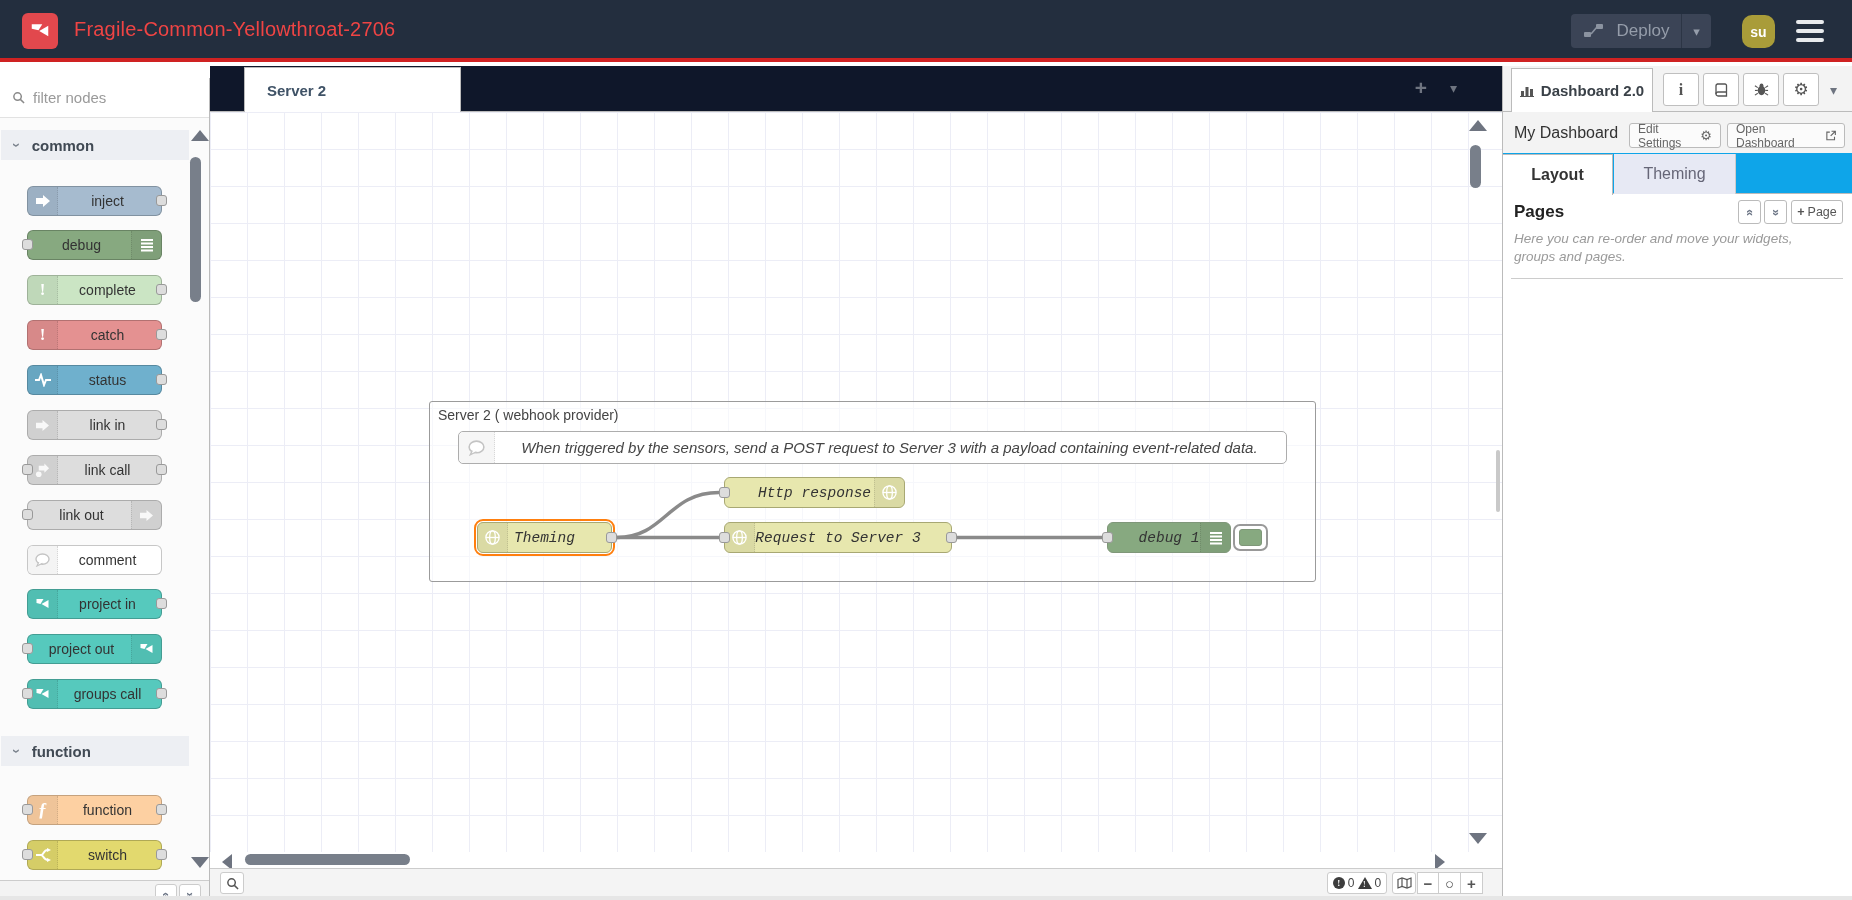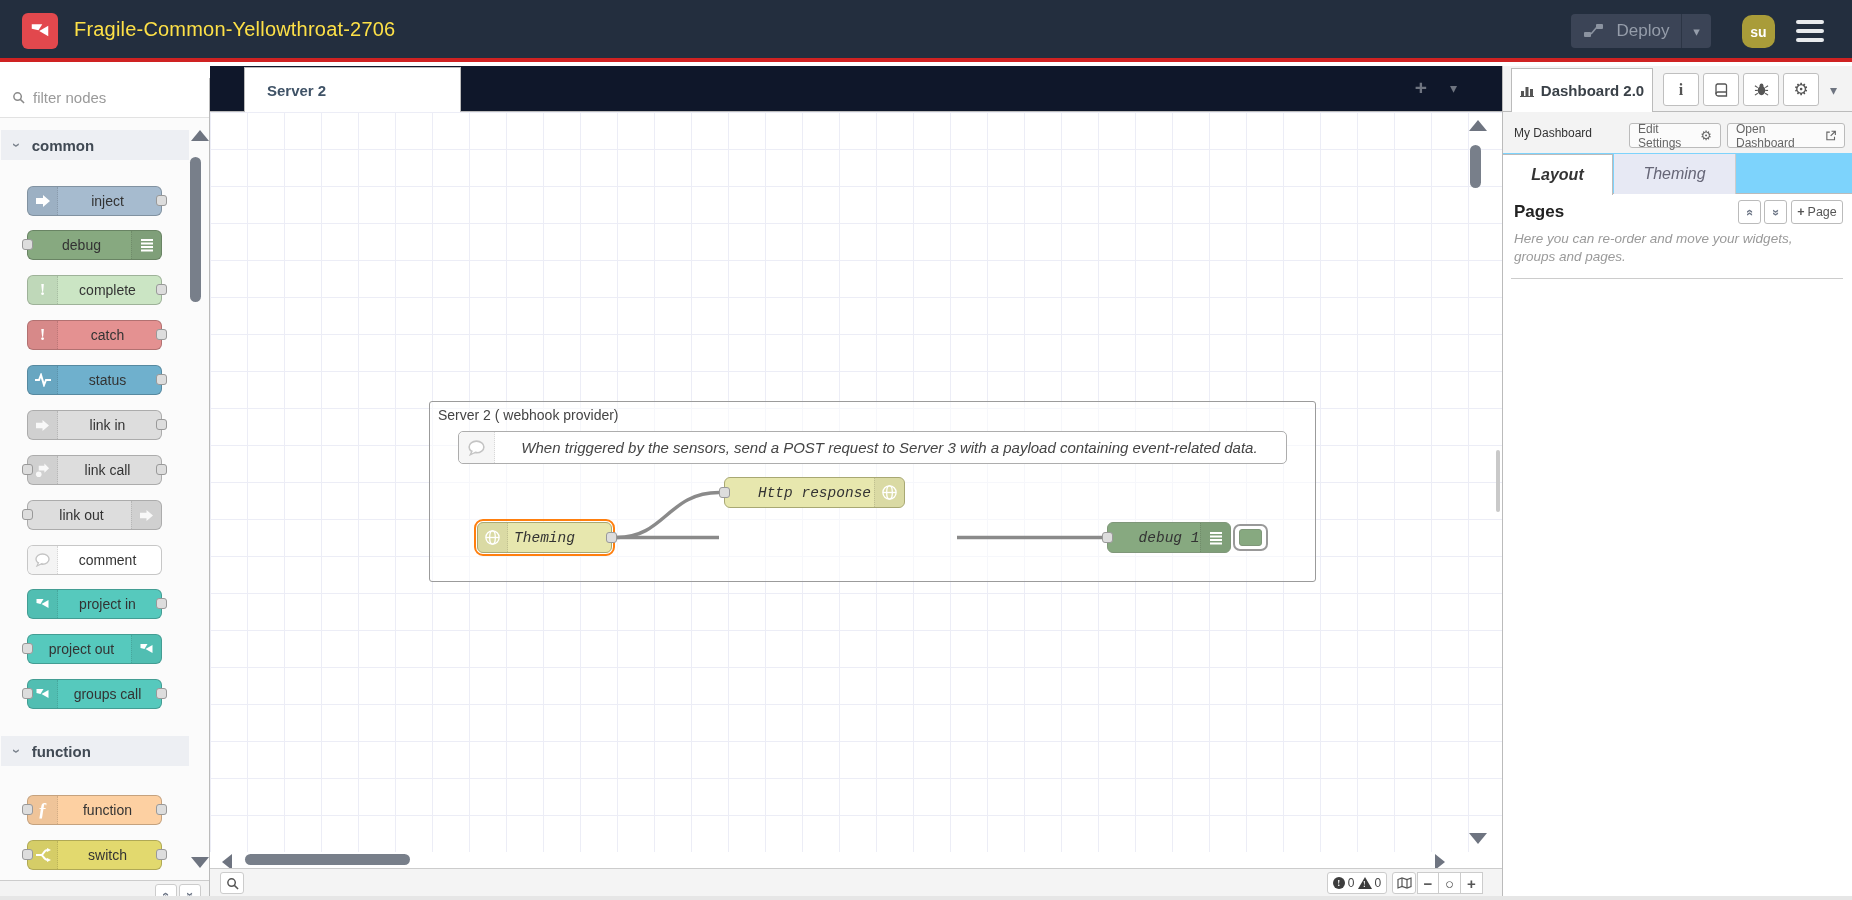--- a/index.html
+++ b/index.html
@@ -2,21 +2,21 @@
 <html><head>
 <meta charset="utf-8">
 <style>
   * { margin:0; padding:0; box-sizing:border-box; }
   html,body { width:1852px; height:900px; background:#e4e4e4; font-family:"Liberation Sans", sans-serif; overflow:hidden; }
   #app { position:relative; width:1852px; height:900px; background:#fff; }
 
   
   #header { position:absolute; left:0; top:0; width:1852px; height:62px; background:#232e3e; border-bottom:4px solid #cf2222; }
   #logo { position:absolute; left:22px; top:13px; width:36px; height:36px; background:#e2484d; border-radius:6px; display:flex; align-items:center; justify-content:center; }
-  #app-title { position:absolute; left:74px; top:18px; font-size:20px; color:#fde047; letter-spacing:0.2px; }
+  #app-title { position:absolute; left:74px; top:18px; font-size:20px; color:#ef4444; letter-spacing:0.2px; }
   #deploy-btn { position:absolute; left:1571px; top:14px; width:140px; height:34px; background:#3b4456; border-radius:4px; display:flex; align-items:center; color:#959daa; font-size:17px; cursor:default; }
   #deploy-btn .dlabel { flex:1; text-align:center; }
   #deploy-caret { width:30px; height:34px; border-left:1px solid #2c3545; display:flex; align-items:center; justify-content:center; color:#959daa; font-size:13px; }
   #avatar { position:absolute; left:1742px; top:15px; width:33px; height:33px; background:#a99c39; border-radius:10px; color:#fff; font-size:14px; font-weight:bold; display:flex; align-items:center; justify-content:center; }
   #hamburger { position:absolute; left:1796px; top:20px; width:28px; height:22px; display:flex; flex-direction:column; justify-content:space-between; cursor:pointer; }
   #hamburger span { display:block; height:4px; background:#e8eaed; border-radius:2px; }
 
   
   #palette { position:absolute; left:0; top:78px; width:210px; height:830px; background:#fbfbfb; border-right:1px solid #bbb; }
   #palette-search { position:absolute; left:0; top:0; width:209px; height:40px; background:#fff; border-bottom:1px solid #e2e2e2; display:flex; align-items:center; padding-left:12px; }
@@ -80,23 +80,23 @@
   .zoom-btn { width:22px; height:22px; background:#fff; border:1px solid #ccc; display:flex; align-items:center; justify-content:center; font-size:15px; font-weight:bold; color:#555; cursor:pointer; }
   .zoom-btn + .zoom-btn { border-left:none; }
 
   
   #sidebar { position:absolute; left:1502px; top:66px; width:350px; height:830px; background:#f3f3f3; border-left:1px solid #bbb; }
   #sb-tabrow { position:absolute; left:0; top:0; width:350px; height:46px; background:#f3f3f3; border-bottom:1px solid #bbb; }
   #sb-active-tab { position:absolute; left:8px; top:2px; width:142px; height:44px; background:#fff; border:1px solid #bbb; border-bottom:none; z-index:2; display:flex; align-items:center; justify-content:center; gap:6px; font-size:15px; font-weight:bold; color:#3a4148; }
   .sb-icon-btn { position:absolute; top:7px; width:36px; height:33px; background:#fff; border:1px solid #bfbfbf; border-radius:3px; display:flex; align-items:center; justify-content:center; color:#555; font-size:15px; cursor:pointer; }
   #sb-caret { position:absolute; left:327px; top:16px; color:#6e7480; font-size:14px; cursor:pointer; }
   #sb-namerow { position:absolute; left:0; top:46px; width:350px; height:41px; display:flex; align-items:center; }
-  #dash-name { margin-left:11px; font-size:12px; color:#333; }
+  #dash-name { margin-left:11px; font-size:16px; color:#333; }
   .sb-small-btn { position:absolute; top:57px; height:25px; background:#fbfbfb; border:1px solid #bbb; border-radius:3px; font-size:12px; color:#666; display:flex; align-items:center; justify-content:center; gap:5px; padding:0 8px; cursor:pointer; }
-  #sb-tabrow2 { position:absolute; left:0; top:87px; width:350px; height:41px; border-bottom:1px solid #bbb; background:#7dd3fc;font-style:italic; }
+  #sb-tabrow2 { position:absolute; left:0; top:87px; width:350px; height:41px; border-bottom:1px solid #bbb; background:#0ea5e9; }
   #tab-layout { position:absolute; left:0; top:1px; width:110px; height:41px; background:#fff; border-right:1px solid #bbb; border-top:1px solid #bbb; z-index:2; display:flex; align-items:center; justify-content:center; font-size:16px; font-weight:bold; color:#333; }
   #tab-theming { position:absolute; left:111px; top:1px; width:122px; height:40px; background:#e7e9f4; border-right:1px solid #ccc; display:flex; align-items:center; justify-content:center; font-size:16px; color:#667; cursor:pointer; }
   #sb-content { position:absolute; left:0; top:128px; width:350px; height:702px; background:#fff; }
   #pages-heading { position:absolute; left:11px; top:8px; font-size:17px; font-weight:bold; color:#222; }
   .pages-btn { position:absolute; top:6px; height:24px; background:#fff; border:1px solid #bbb; border-radius:3px; color:#6e7787; font-size:12px; display:flex; align-items:center; justify-content:center; cursor:pointer; }
   #pages-help { position:absolute; left:11px; top:36px; width:320px; font-size:13.5px; font-style:italic; color:#9a9a9a; line-height:1.3; }
   #pages-divider { position:absolute; left:8px; top:84px; width:332px; border-top:1px solid #ccc; }
 
   #bottom-strip { position:absolute; left:0; top:896px; width:1852px; height:4px; background:#e6e6e6; }
   svg { display:block; }
@@ -371,20 +371,34 @@
                 <circle cx="9" cy="9" r="7"></circle>
                 <ellipse cx="9" cy="9" rx="3" ry="7"></ellipse>
                 <path d="M2,9 H16"></path>
               </g>
             </svg>
         </div>
         <div class="nlabel shift-r">Theming</div>
         <span class="port out"></span>
       </div>
 
+      <div class="cnode" style="left: 514px; top: 410px; width: 228px; background-color: rgb(231, 231, 174);">
+        <div class="icon-region left">
+          <svg width="17" height="17" viewBox="0 0 18 18">
+              <g stroke="#fff" stroke-width="1.4" fill="none">
+                <circle cx="9" cy="9" r="7"></circle>
+                <ellipse cx="9" cy="9" rx="3" ry="7"></ellipse>
+                <path d="M2,9 H16"></path>
+              </g>
+            </svg>
+        </div>
+        <div class="nlabel shift-r">Request to Server 3</div>
+        <span class="port in"></span>
+        <span class="port out"></span>
+      </div>
 
       <div class="cnode green" style="left: 897px; top: 410px; width: 124px; background-color: rgb(135, 169, 128);">
         <div class="icon-region right">
           <svg width="16" height="14" viewBox="0 0 16 14">
               <g fill="#fff">
                 <rect x="2" y="1" width="12" height="2"></rect>
                 <rect x="2" y="4.5" width="12" height="2"></rect>
                 <rect x="2" y="8" width="12" height="2"></rect>
                 <rect x="2" y="11.5" width="12" height="2"></rect>
               </g>

